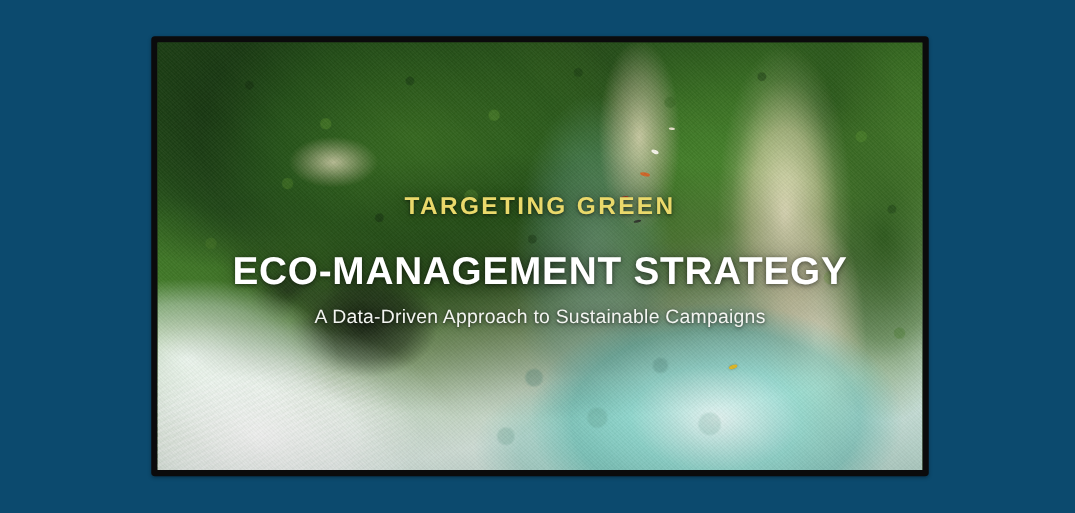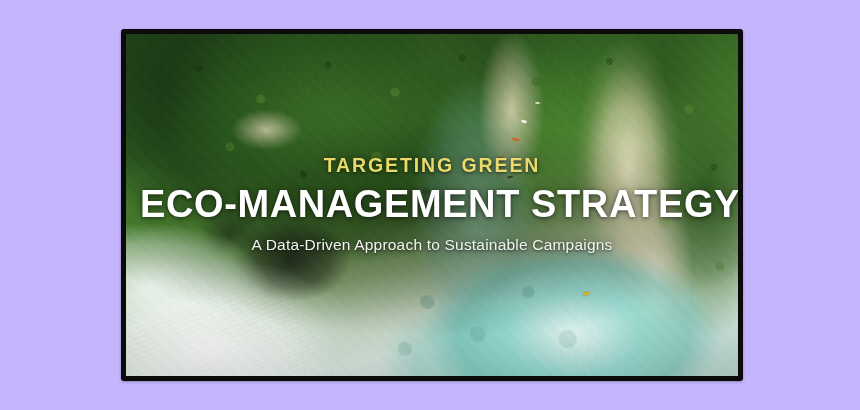--- a/index.html
+++ b/index.html
@@ -6,21 +6,21 @@
   html, body {
     width: 860px; height: 410px;
     background: #ffffff;
     font-family: "Liberation Sans", sans-serif;
     overflow: hidden;
   }
 
   #slide-root {
     position: relative;
     width: 860px; height: 410px;
-    background: #c4b5fd;
+    background: #0c4a6e;
   }
 
   
   .slide-frame {
     position: absolute;
     left: 121px; top: 29px;
     width: 622px; height: 352px;
     background: #0b0b0c;
     padding: 5px;
     border-radius: 3px;
@@ -166,22 +166,22 @@
   .eyebrow {
     font-size: 19.5px;
     font-weight: 700;
     letter-spacing: 1.9px;
     color: #ead96b;
     text-shadow: 0 1px 3px rgba(0,0,0,0.55), 0 0 10px rgba(0,0,0,0.35);
     line-height: 1.15;
     white-space: nowrap;
   }
   .headline {
-    margin-top: 8px;
-    font-size: 38px;
+    margin-top: 24px;
+    font-size: 31px;
     font-weight: 700;
     letter-spacing: 0.6px;
     color: #ffffff;
     text-shadow: 0 1px 4px rgba(0,0,0,0.55), 0 0 14px rgba(0,0,0,0.3);
     line-height: 1.1;
     white-space: nowrap;
   }
   .subhead {
     margin-top: 10px;
     font-size: 15.5px;

